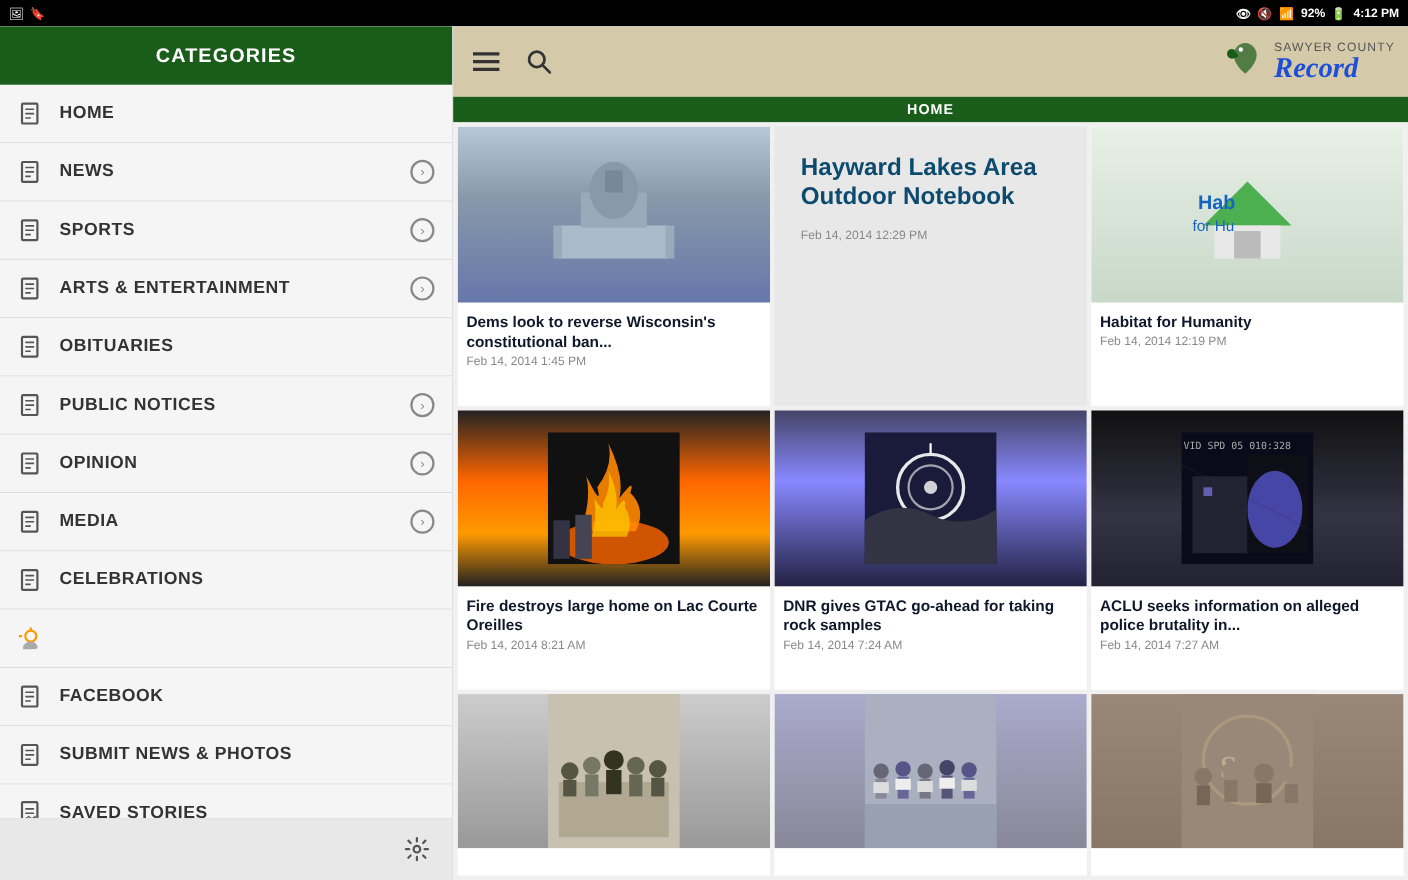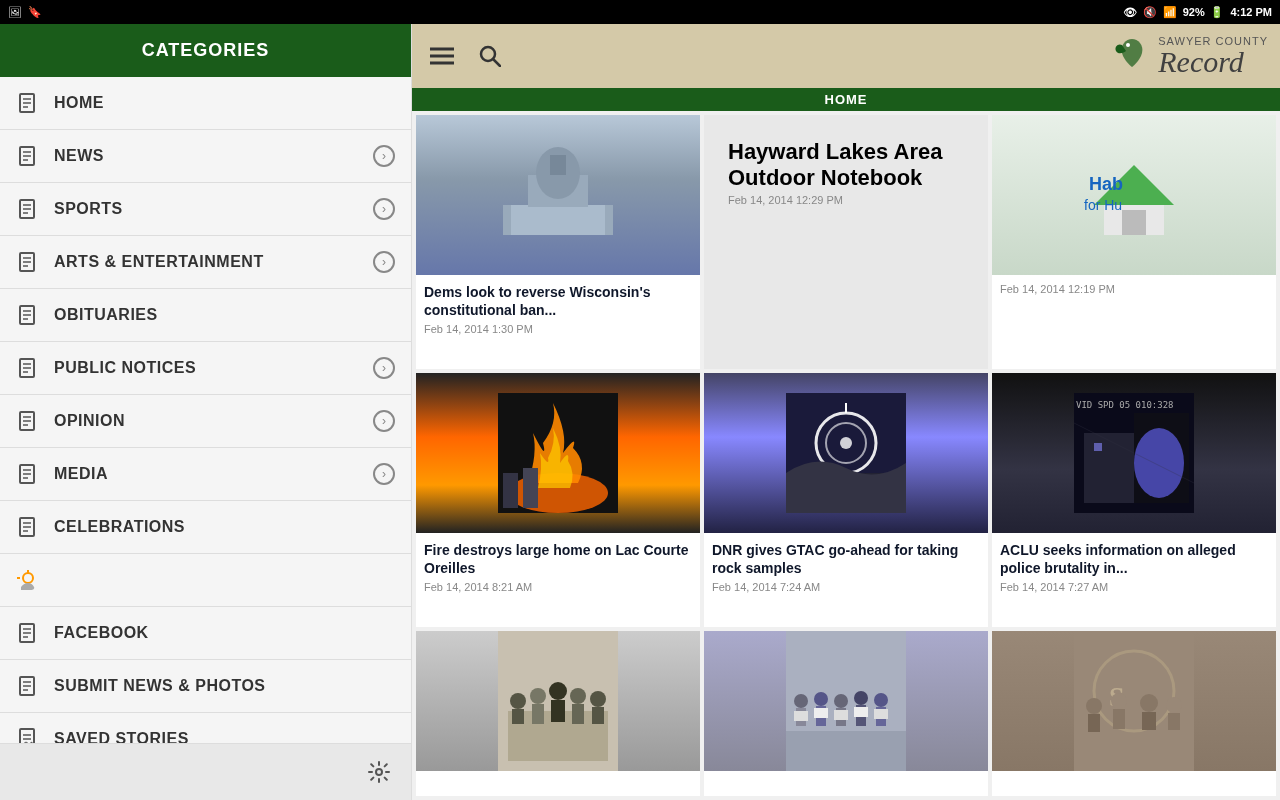--- a/index.html
+++ b/index.html
@@ -141,23 +141,23 @@
       flex-direction: column;
       line-height: 1;
     }
     .logo-sawyer {
       font-size: 11px;
       color: #555;
       letter-spacing: 1px;
       text-transform: uppercase;
     }
     .logo-record {
-      font-size: 30px;
-      font-weight: normal;
-      color: #404040;
+      font-size: 26px;
+      font-weight: bold;
+      color: #1d4ed8;
       font-style: italic;
       font-family: Georgia, serif;
     }
     .section-label-bar {
       background: #1a5c1a;
       color: #fff;
       text-align: center;
       font-size: 13px;
       font-weight: bold;
       padding: 4px 0;
@@ -197,23 +197,23 @@
     .news-card-text-only {
       background: #e8e8e8;
       display: flex;
       flex-direction: column;
       justify-content: flex-end;
       padding: 16px;
     }
     .news-card-text-only .big-title {
       font-size: 22px;
       font-weight: bold;
-      color: #000000;
+      color: #0c4a6e;
       line-height: 1.2;
-      margin-bottom: 2px;
+      margin-bottom: 16px;
     }
 
     
     .img-capitol { background: linear-gradient(180deg, #b8c8d8 0%, #8899aa 40%, #6677aa 100%); }
     .img-fire { background: linear-gradient(180deg, #222 0%, #f60 40%, #f90 70%, #222 100%); }
     .img-forest { background: linear-gradient(180deg, #446 0%, #88f 40%, #224 100%); }
     .img-police { background: linear-gradient(180deg, #111 0%, #334 60%, #223 100%); }
     .img-meeting { background: linear-gradient(180deg, #ccc 0%, #999 100%); }
     .img-students { background: linear-gradient(180deg, #aac 0%, #889 100%); }
     .img-group { background: linear-gradient(180deg, #998877 0%, #887766 100%); }
@@ -470,21 +470,21 @@
             <rect x="10" y="60" width="100" height="30" fill="#aabbcc"></rect>
             <rect x="30" y="30" width="60" height="32" fill="#99aabb"></rect>
             <ellipse cx="60" cy="28" rx="22" ry="26" fill="#8899aa"></ellipse>
             <rect x="52" y="10" width="16" height="20" fill="#778899"></rect>
             <rect x="5" y="60" width="8" height="30" fill="#99aabb"></rect>
             <rect x="107" y="60" width="8" height="30" fill="#99aabb"></rect>
           </svg>
         </div>
         <div class="news-card-body">
           <div class="news-card-title">Dems look to reverse Wisconsin's constitutional ban...</div>
-          <div class="news-card-date">Feb 14, 2014 1:30 PM</div>
+          <div class="news-card-date">Feb 14, 2014 1:45 PM</div>
         </div>
       </div>
 
       <div class="news-card news-card-text-only">
         <div class="news-card-body">
           <div class="big-title">Hayward Lakes Area Outdoor Notebook</div>
           <div class="news-card-date">Feb 14, 2014 12:29 PM</div>
         </div>
       </div>
 
@@ -492,20 +492,21 @@
         <div class="img-placeholder img-habitat">
           <svg width="120" height="100" viewBox="0 0 120 100">
             <path d="M20 60 L60 20 L100 60 Z" fill="#4caf50"></path>
             <rect x="30" y="60" width="60" height="30" fill="#e8e8e8"></rect>
             <rect x="48" y="65" width="24" height="25" fill="#bbb"></rect>
             <text x="15" y="45" font-size="18" font-weight="bold" fill="#1565c0">Hab</text>
             <text x="10" y="65" font-size="14" fill="#1565c0">for Hu</text>
           </svg>
         </div>
         <div class="news-card-body">
+          <div class="news-card-title">Habitat for Humanity</div>
           <div class="news-card-date">Feb 14, 2014 12:19 PM</div>
         </div>
       </div>
 
       <div class="news-card">
         <div class="img-placeholder img-fire">
           <svg width="120" height="120" viewBox="0 0 120 120">
             <rect width="120" height="120" fill="#111"></rect>
             <ellipse cx="60" cy="100" rx="50" ry="20" fill="#ff6600" opacity="0.8"></ellipse>
             <path d="M30 90 Q40 60 35 40 Q50 70 45 50 Q60 30 55 10 Q70 40 65 60 Q80 40 75 55 Q90 70 80 90Z" fill="#ff8800" opacity="0.9"></path>

